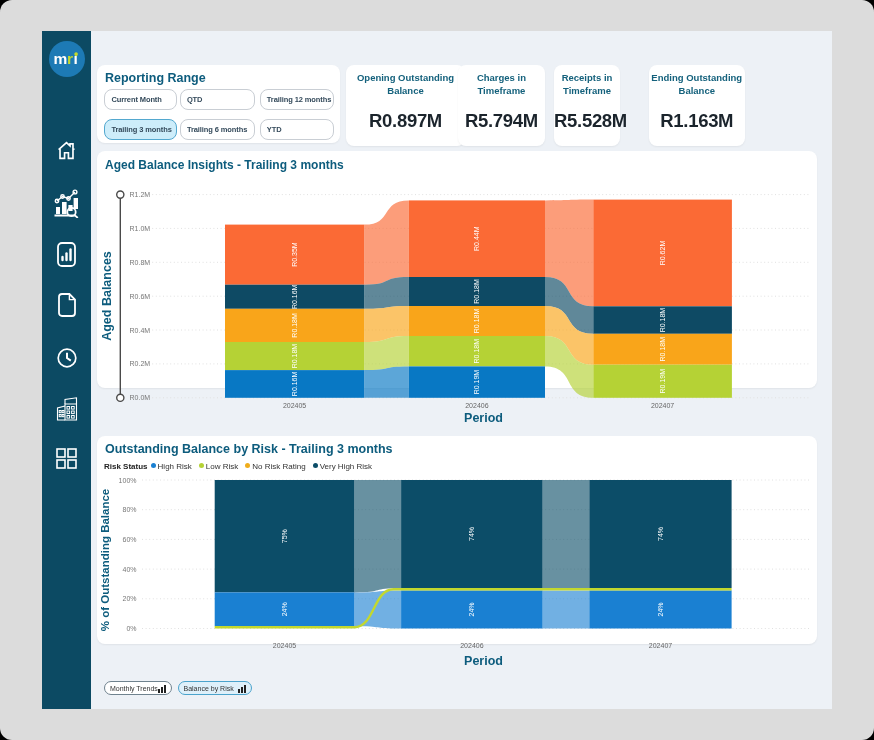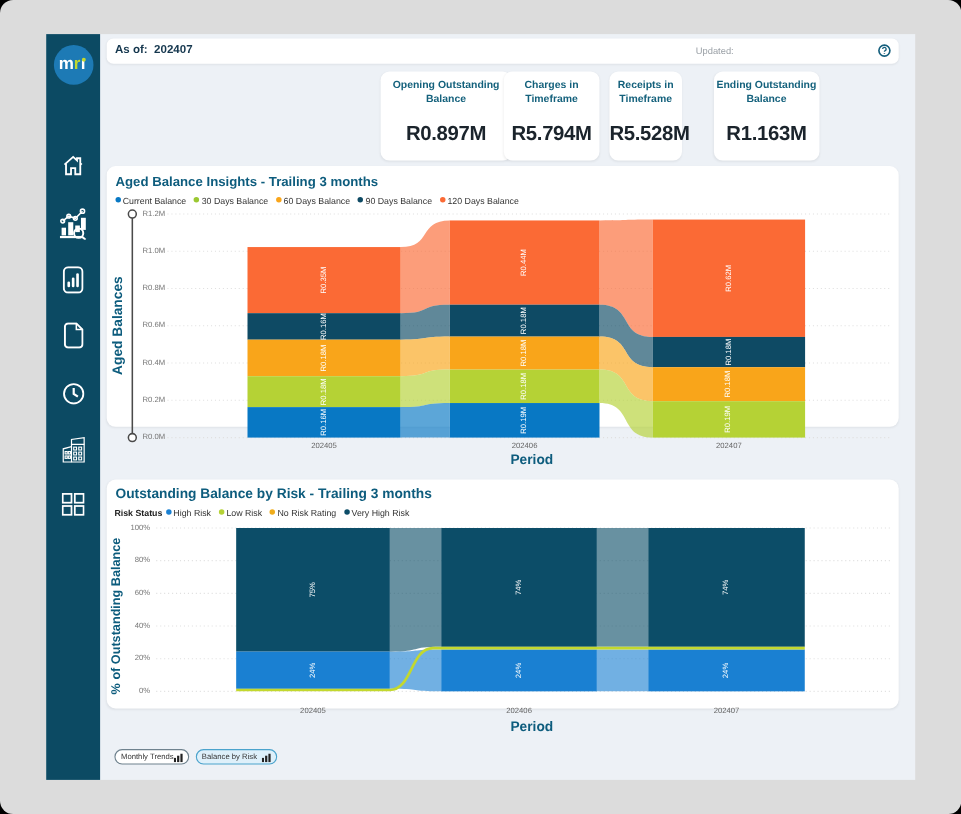--- a/index.html
+++ b/index.html
@@ -101,53 +101,50 @@
     <div class="sic" style="top:417px;">
       <svg width="21" height="21" viewBox="0 0 21 21" fill="none" stroke="#fff" stroke-width="1.6">
             <rect x="1" y="1" width="8" height="8"></rect>
             <rect x="12" y="1" width="8" height="8"></rect>
             <rect x="1" y="12" width="8" height="8"></rect>
             <rect x="12" y="12" width="8" height="8"></rect>
           </svg>
     </div>
   </div>
 
-  <div class="panel" style="left:54.5px; top:3.5px; width:720.5px; height:23px; border-radius:6px;">
-    <div style="position:absolute; left:8px; top:4px; font-size:10.5px; font-weight:bold; color:#15374e;">As of:&nbsp; 202407</div>
-    <div style="position:absolute; left:536px; top:6px; font-size:8.5px; color:#9aa0a6;">Updated:</div>
-    <svg style="position:absolute; right:7px; top:5.5px;" width="12" height="12" viewBox="0 0 12 12" fill="none" stroke="#155f7d">
-          <circle cx="6" cy="6" r="5" stroke-width="1.5"></circle>
-          <path d="M4.4 4.6 a1.6 1.6 0 1 1 2.3 1.5 c-0.5 0.25 -0.7 0.5 -0.7 1" stroke-width="1.2"></path>
-          <line x1="6" y1="8.3" x2="6" y2="9.1" stroke-width="1.3"></line>
-        </svg>
-  </div>
-
+
+  <div class="panel" style="left:54.5px; top:34px; width:243.5px; height:78px;">
+    <div style="position:absolute; left:8.5px; top:5.5px; font-size:12.5px;" class="h-teal">Reporting Range</div>
+    <div class="btn" style="left:7.9px; top:24.4px; width:72.6px;">Current Month</div>
+    <div class="btn" style="left:83.4px; top:24.4px; width:75.5px;">QTD</div>
+    <div class="btn" style="left:163.3px; top:24.4px; width:74px;">Trailing 12 months</div>
+    <div class="btn sel" style="left:7.9px; top:53.5px; width:72.6px;">Trailing 3 months</div>
+    <div class="btn" style="left:83.4px; top:53.5px; width:75.5px;">Trailing 6 months</div>
+    <div class="btn" style="left:163.3px; top:53.5px; width:74px;">YTD</div>
+  </div>
 
   <div class="kpi" style="left:304px; width:119px;">
         <div class="t">Opening Outstanding<br>Balance</div>
         <div class="v">R0.897M</div>
       </div>
   <div class="kpi" style="left:415.7px; width:87.5px;">
         <div class="t">Charges in<br>Timeframe</div>
         <div class="v">R5.794M</div>
       </div>
   <div class="kpi" style="left:512px; width:66px;">
         <div class="t">Receipts in<br>Timeframe</div>
         <div class="v">R5.528M</div>
       </div>
   <div class="kpi" style="left:607px; width:95.5px;">
         <div class="t">Ending Outstanding<br>Balance</div>
         <div class="v">R1.163M</div>
       </div>
 
   <div class="panel" style="left:54.5px; top:120px; width:720.5px; height:237px;">
     <div style="position:absolute; left:8.5px; top:6.5px; font-size:12px;" class="h-teal">Aged Balance Insights - Trailing 3 months</div>
-    <div class="leg" style="left:1px; top:27px;">
-      <b class="d" style="background:#0878c4;"></b>Current Balance<b class="d" style="background:#9bc832;"></b>30 Days Balance<b class="d" style="background:#f9a51a;"></b>60 Days Balance<b class="d" style="background:#0e4a64;"></b>90 Days Balance<b class="d" style="background:#fb6a35;"></b>120 Days Balance
-    </div>
     <svg style="position:absolute; left:0; top:0;" width="720.5" height="273.5" viewBox="0 0 720.5 273.5">
 <line x1="48" y1="43.6" x2="713" y2="43.6" stroke="#e0e0e0" stroke-width="1" stroke-dasharray="1,2.6"></line>
 <line x1="48" y1="77.4" x2="713" y2="77.4" stroke="#e0e0e0" stroke-width="1" stroke-dasharray="1,2.6"></line>
 <line x1="48" y1="111.3" x2="713" y2="111.3" stroke="#e0e0e0" stroke-width="1" stroke-dasharray="1,2.6"></line>
 <line x1="48" y1="145.2" x2="713" y2="145.2" stroke="#e0e0e0" stroke-width="1" stroke-dasharray="1,2.6"></line>
 <line x1="48" y1="179.0" x2="713" y2="179.0" stroke="#e0e0e0" stroke-width="1" stroke-dasharray="1,2.6"></line>
 <line x1="48" y1="212.9" x2="713" y2="212.9" stroke="#e0e0e0" stroke-width="1" stroke-dasharray="1,2.6"></line>
 <line x1="48" y1="246.8" x2="713" y2="246.8" stroke="#e0e0e0" stroke-width="1" stroke-dasharray="1,2.6"></line>
 <path d="M267.2,73.6 C296.3,73.6 282.8,49.4 311.9,49.4 L311.9,126.0 C282.8,126.0 296.3,133.7 267.2,133.7 Z" fill="#fb6a35" fill-opacity="0.66"></path>
 <path d="M267.2,133.7 C296.3,133.7 282.8,126.0 311.9,126.0 L311.9,155.0 C282.8,155.0 296.3,157.8 267.2,157.8 Z" fill="#0e4a64" fill-opacity="0.66"></path>

